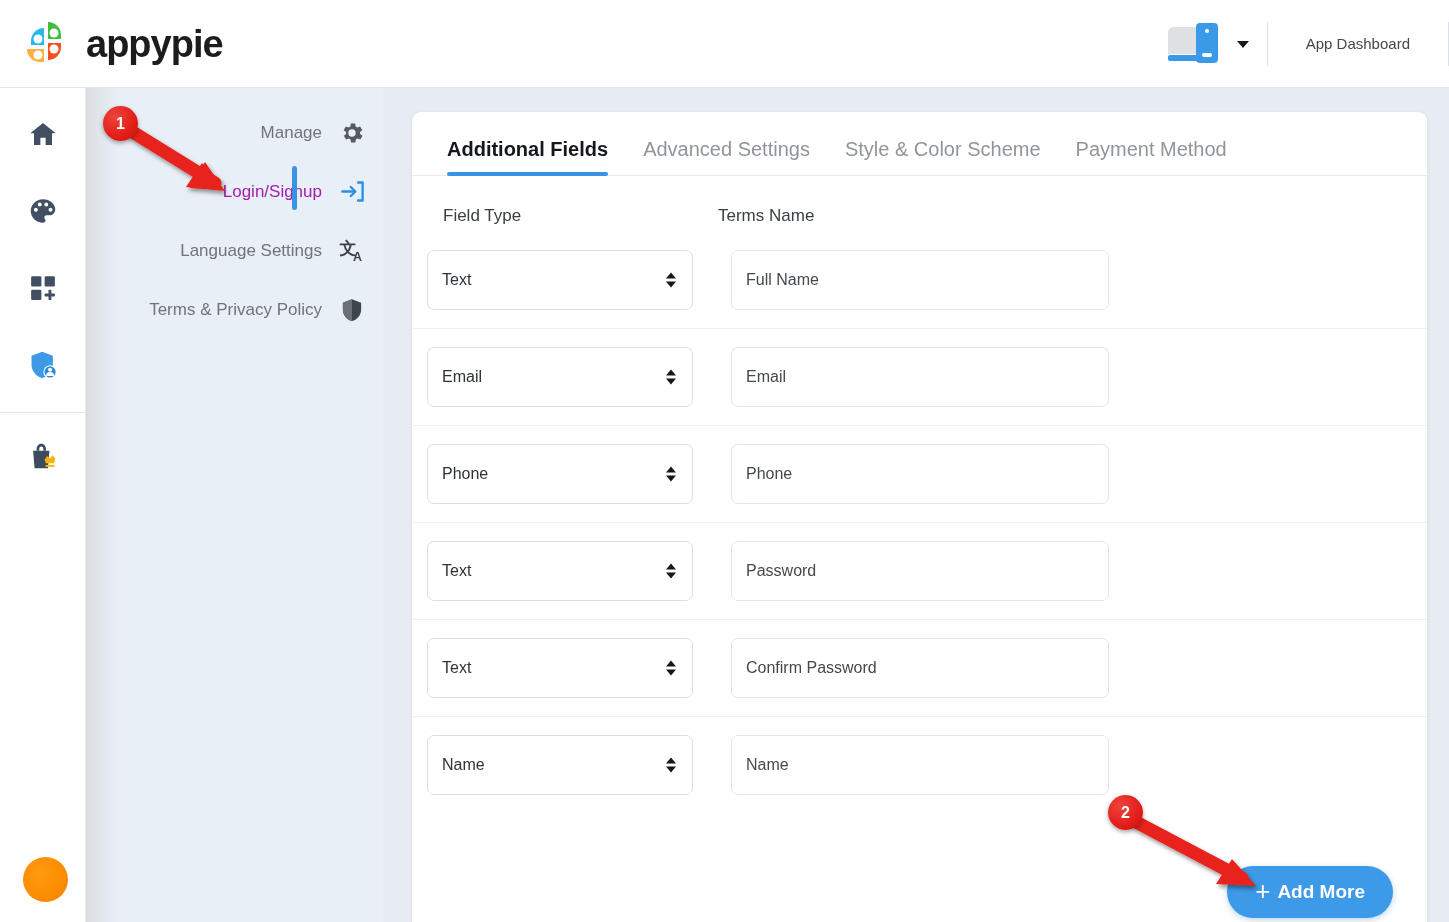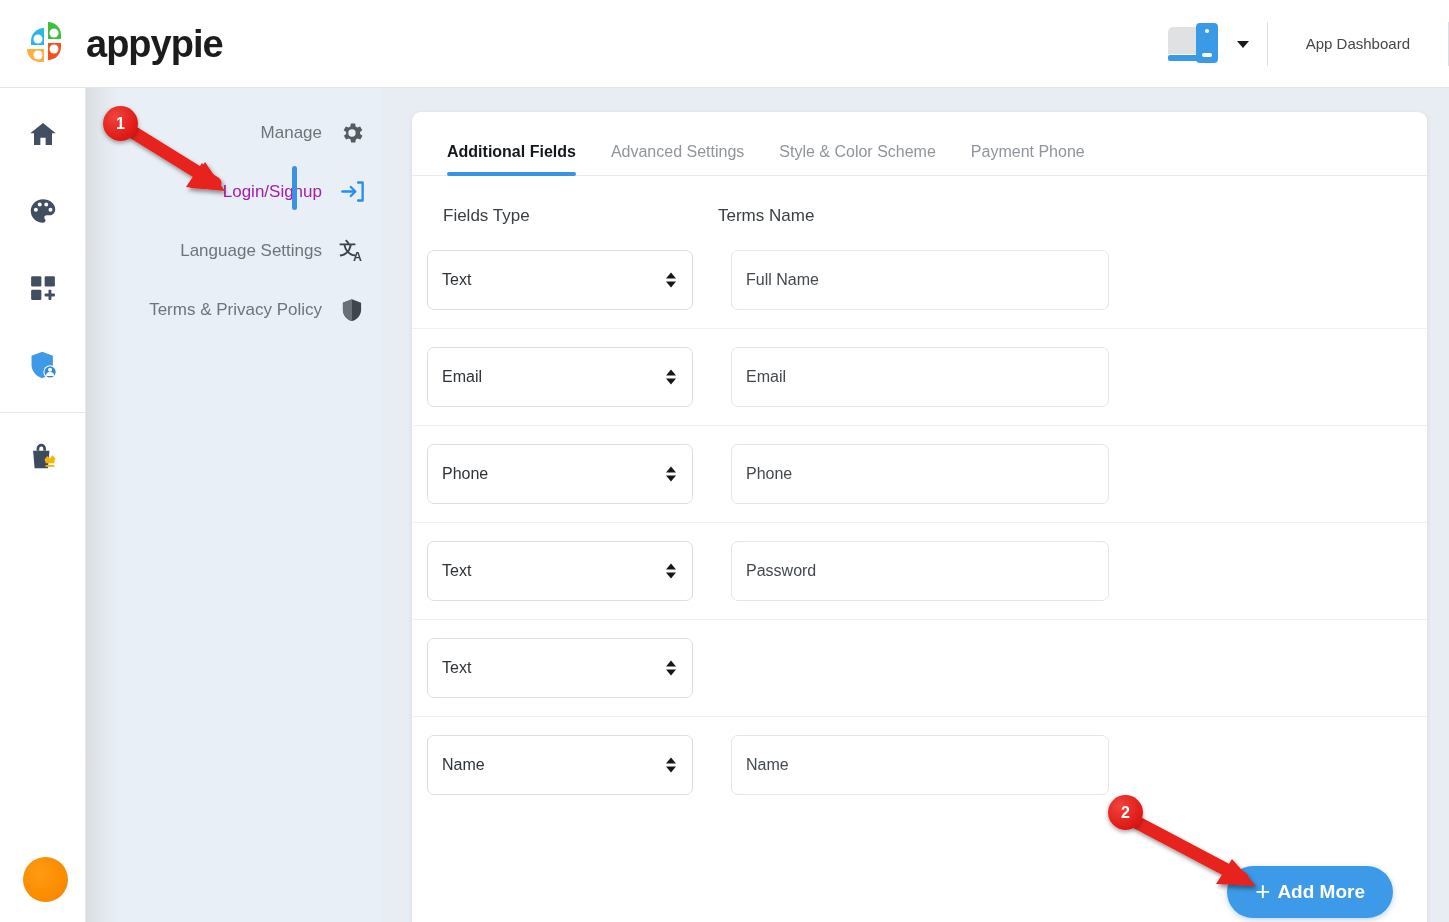--- a/index.html
+++ b/index.html
@@ -53,21 +53,21 @@
   .active-bar{position:absolute;left:292px;top:166px;width:5px;height:44px;background:#3a93e2;
               border-radius:3px;z-index:12;}
 
   
   .stage{position:absolute;left:383px;top:87px;width:1066px;height:835px;background:#e8edf3;z-index:5;}
   .card{position:absolute;left:29px;top:25px;width:1015px;height:824px;background:#fff;
         border-radius:9px 9px 0 0;box-shadow:0 1px 5px rgba(30,50,80,0.09);overflow:hidden;}
 
   .tabs{position:relative;height:63px;padding:0 35px;display:flex;align-items:flex-end;gap:0;
         border-bottom:1px solid #e8eaec;}
-  .tab{font-size:16px;color:#90959b;padding:0 0 14px 0;margin-right:35px;cursor:pointer;
+  .tab{font-size:20px;color:#90959b;padding:0 0 14px 0;margin-right:35px;cursor:pointer;
        position:relative;white-space:nowrap;}
   .tab.active{color:#14181c;font-weight:bold;}
   .tab.active::after{content:"";position:absolute;left:0;right:0;bottom:-1px;height:4px;
        background:#3a93e2;border-radius:2px;}
 
   .colhead{display:flex;padding:30px 0 0 31px;}
   .colhead div{font-size:17px;color:#3b4045;}
   .ch-type{width:275px;}
   .ch-name{width:300px;}
 
@@ -240,25 +240,25 @@
 </div>
 <div class="active-bar"></div>
 
 <div class="stage">
   <div class="card">
 
     <div class="tabs">
       <div class="tab active">Additional Fields</div>
       <div class="tab">Advanced Settings</div>
       <div class="tab">Style &amp; Color Scheme</div>
-      <div class="tab">Payment Phone</div>
+      <div class="tab">Payment Method</div>
     </div>
 
     <div class="colhead">
-      <div class="ch-type">Fields Type</div>
+      <div class="ch-type">Field Type</div>
       <div class="ch-name">Terms Name</div>
     </div>
 
     <div class="rows">
 
       <div class="frow">
         <div class="sel">
           <span class="sel-val">Text</span>
           <span class="stepper">
             <span class="chev up"></span>
@@ -309,20 +309,23 @@
         </div>
       </div>
 
       <div class="frow">
         <div class="sel">
           <span class="sel-val">Text</span>
           <span class="stepper">
             <span class="chev up"></span>
             <span class="chev dn"></span>
           </span>
+        </div>
+        <div class="txt">
+          <span class="txt-val">Confirm Password</span>
         </div>
       </div>
 
       <div class="frow">
         <div class="sel">
           <span class="sel-val">Name</span>
           <span class="stepper">
             <span class="chev up"></span>
             <span class="chev dn"></span>
           </span>

